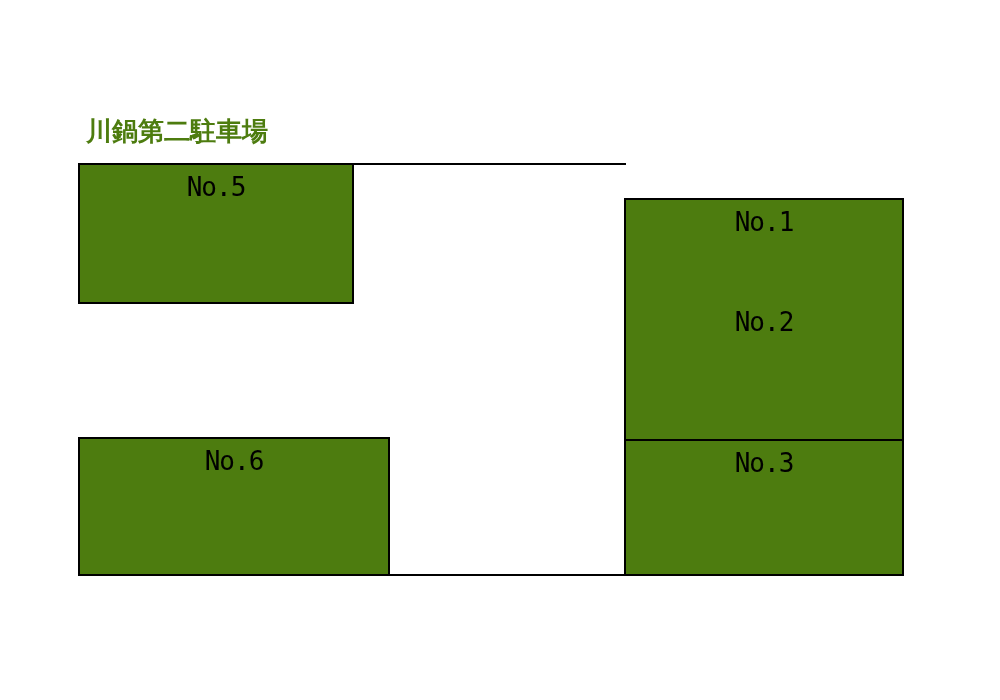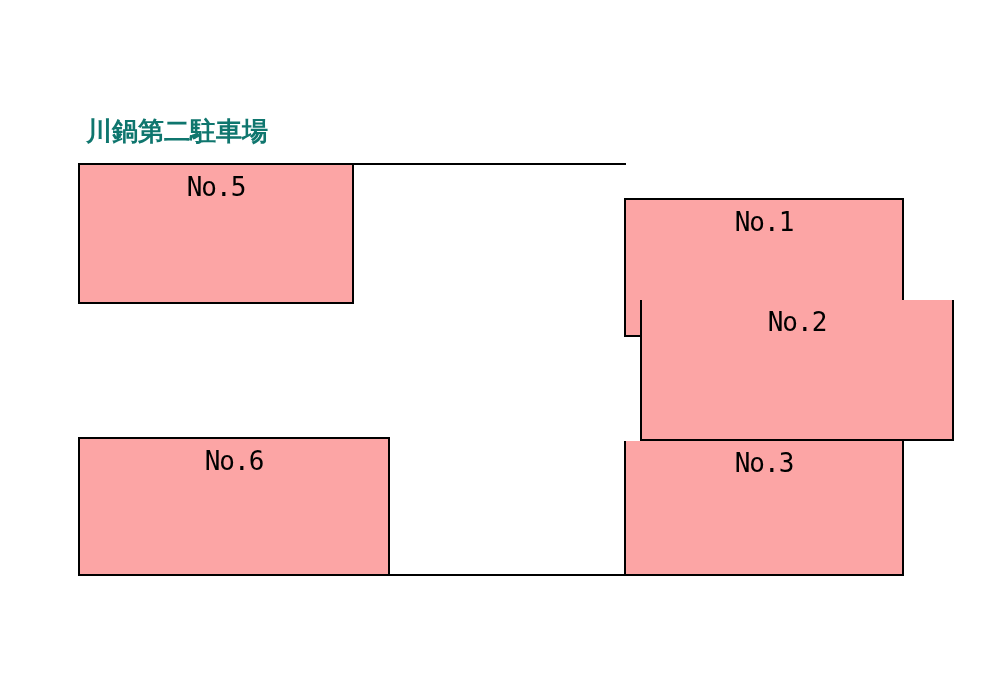--- a/index.html
+++ b/index.html
@@ -14,50 +14,50 @@
     background: #ffffff;
     overflow: hidden;
     font-family: "DejaVu Sans", sans-serif;
   }
   .lot-title {
     position: absolute;
     left: 86px;
     top: 114px;
     font-size: 26px;
     font-weight: bold;
-    color: #0f766e;
+    color: #4d7c0f;
     letter-spacing: 0px;
     white-space: nowrap;
     font-family: Liberation Mono, monospace;
   }
   .stall {
     position: absolute;
     box-sizing: border-box;
     border: 2px solid #000000;
-    background: #fca5a5;
+    background: #4d7c0f;
   }
   .stall.no-top {
     border-top: none;
   }
   .stall-label {
     display: block;
     text-align: center;
     padding-top: 7px;
     font-size: 26px;
     font-weight: normal;
     color: #000000;
     letter-spacing: -1px;
     font-family: "DejaVu Sans Mono", "Liberation Mono", monospace;
   }
   
   .stall-5 { left: 78px;  top: 163px; width: 276px; height: 141px; }
   .stall-6 { left: 78px;  top: 437px; width: 312px; height: 139px; }
   
   .stall-1 { left: 624px; top: 161px; width: 280px; height: 139px; margin-top: 37px; }
-  .stall-2 { left: 640px; top: 300px; width: 314px; height: 141px; }
+  .stall-2 { left: 624px; top: 300px; width: 280px; height: 141px; }
   .stall-3 { left: 624px; top: 441px; width: 280px; height: 135px; }
   
   .boundary-line {
     position: absolute;
     background: #000000;
     height: 2px;
   }
   .boundary-top    { left: 352px; top: 163px; width: 274px; }
   .boundary-bottom { left: 356px; top: 574px; width: 270px; }
 </style>

